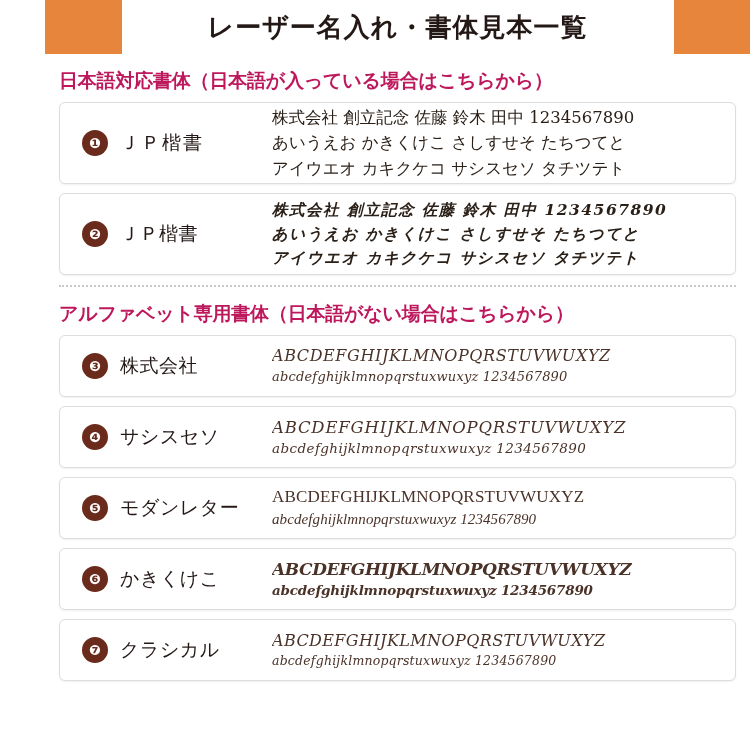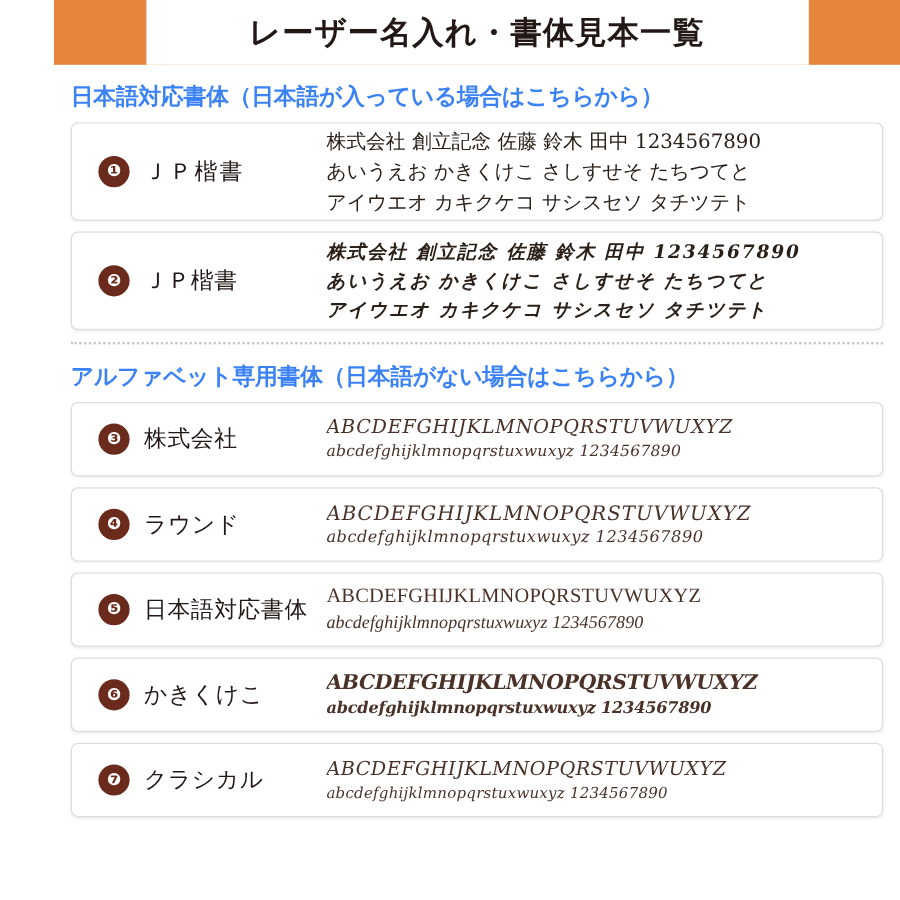--- a/index.html
+++ b/index.html
@@ -45,21 +45,21 @@
     letter-spacing: 1px;
     color: #231815;
     font-family: "DejaVu Sans", "Liberation Sans", sans-serif;
   }
 
   
   .section-head {
     margin: 14px 0 8px 14px;
     font-size: 19px;
     font-weight: bold;
-    color: #3b82f6;
+    color: #be185d;
     font-family: "DejaVu Sans", "Liberation Sans", sans-serif;
     letter-spacing: -0.2px;
   }
   .divider {
     border-top: 2px dotted #c9c9c9;
     margin: 10px 14px 0 14px;
     height: 0;
   }
 
   
@@ -249,30 +249,30 @@
       <div class="num">❸</div>
       <div class="fname">株式会社</div>
       <div class="sample s-en f-avenue">
         <div class="line1">ABCDEFGHIJKLMNOPQRSTUVWUXYZ</div>
         <div class="line2">abcdefghijklmnopqrstuxwuxyz  1234567890</div>
       </div>
     </div>
 
     <div class="row row-en">
       <div class="num">❹</div>
-      <div class="fname">ラウンド</div>
+      <div class="fname">サシスセソ</div>
       <div class="sample s-en f-round">
         <div class="line1">ABCDEFGHIJKLMNOPQRSTUVWUXYZ</div>
         <div class="line2">abcdefghijklmnopqrstuxwuxyz  1234567890</div>
       </div>
     </div>
 
     <div class="row row-en">
       <div class="num">❺</div>
-      <div class="fname">日本語対応書体</div>
+      <div class="fname">モダンレター</div>
       <div class="sample s-en f-stylish">
         <div class="line1">ABCDEFGHIJKLMNOPQRSTUVWUXYZ</div>
         <div class="line2">abcdefghijklmnopqrstuxwuxyz  1234567890</div>
       </div>
     </div>
 
     <div class="row row-en">
       <div class="num">❻</div>
       <div class="fname">かきくけこ</div>
       <div class="sample s-en f-classical">

